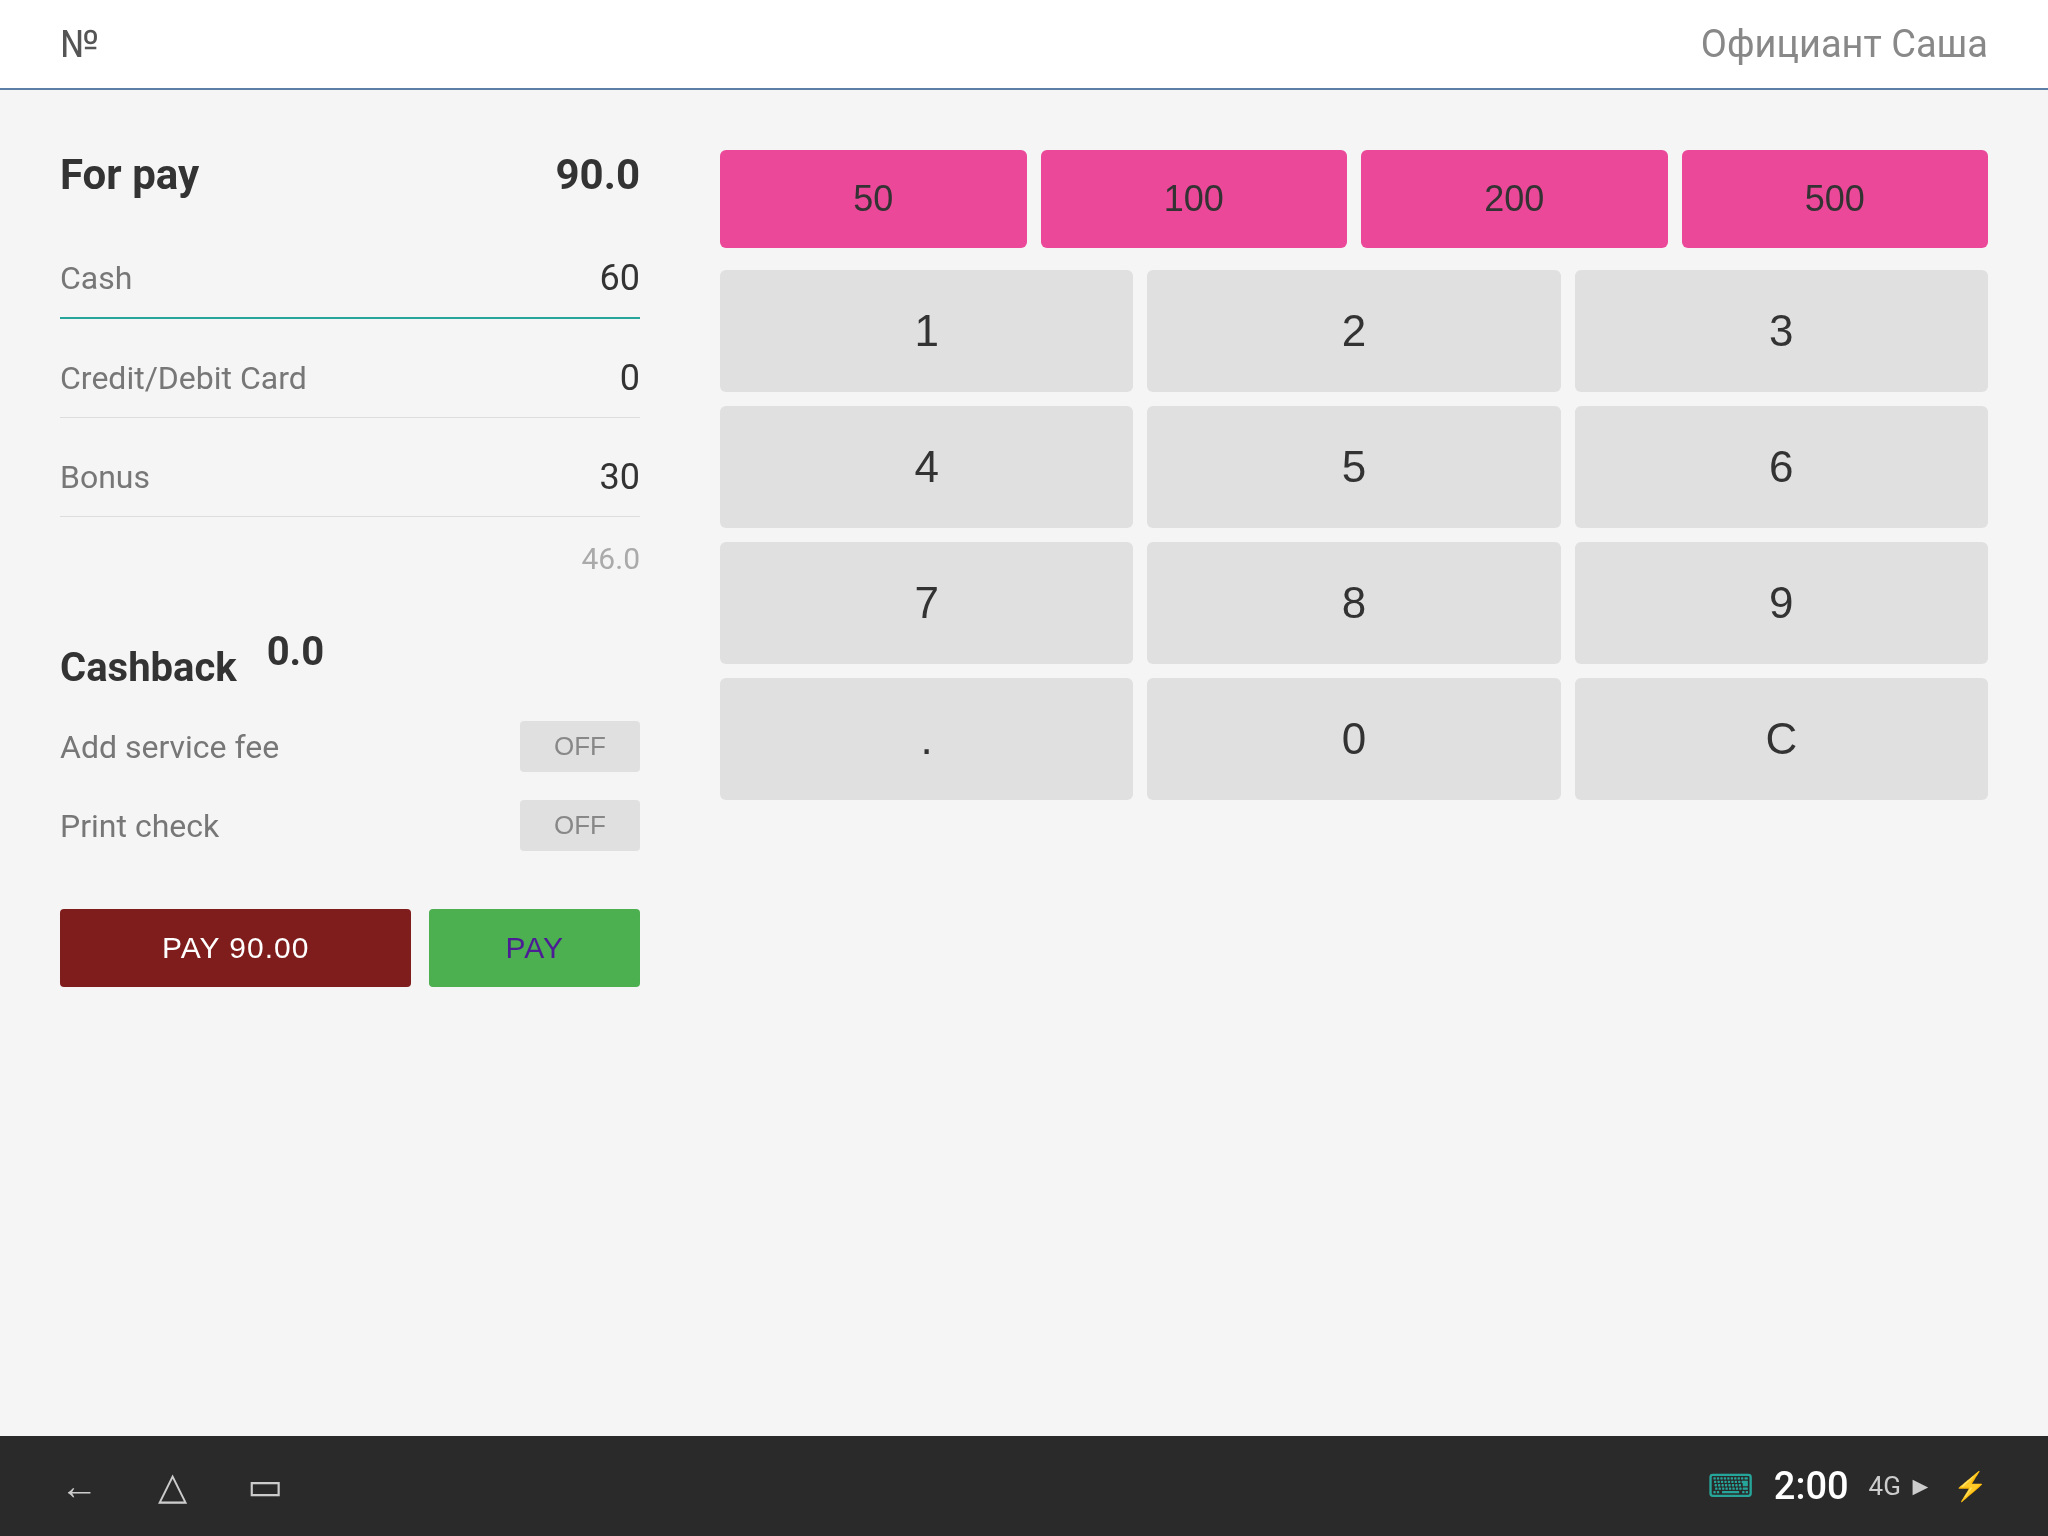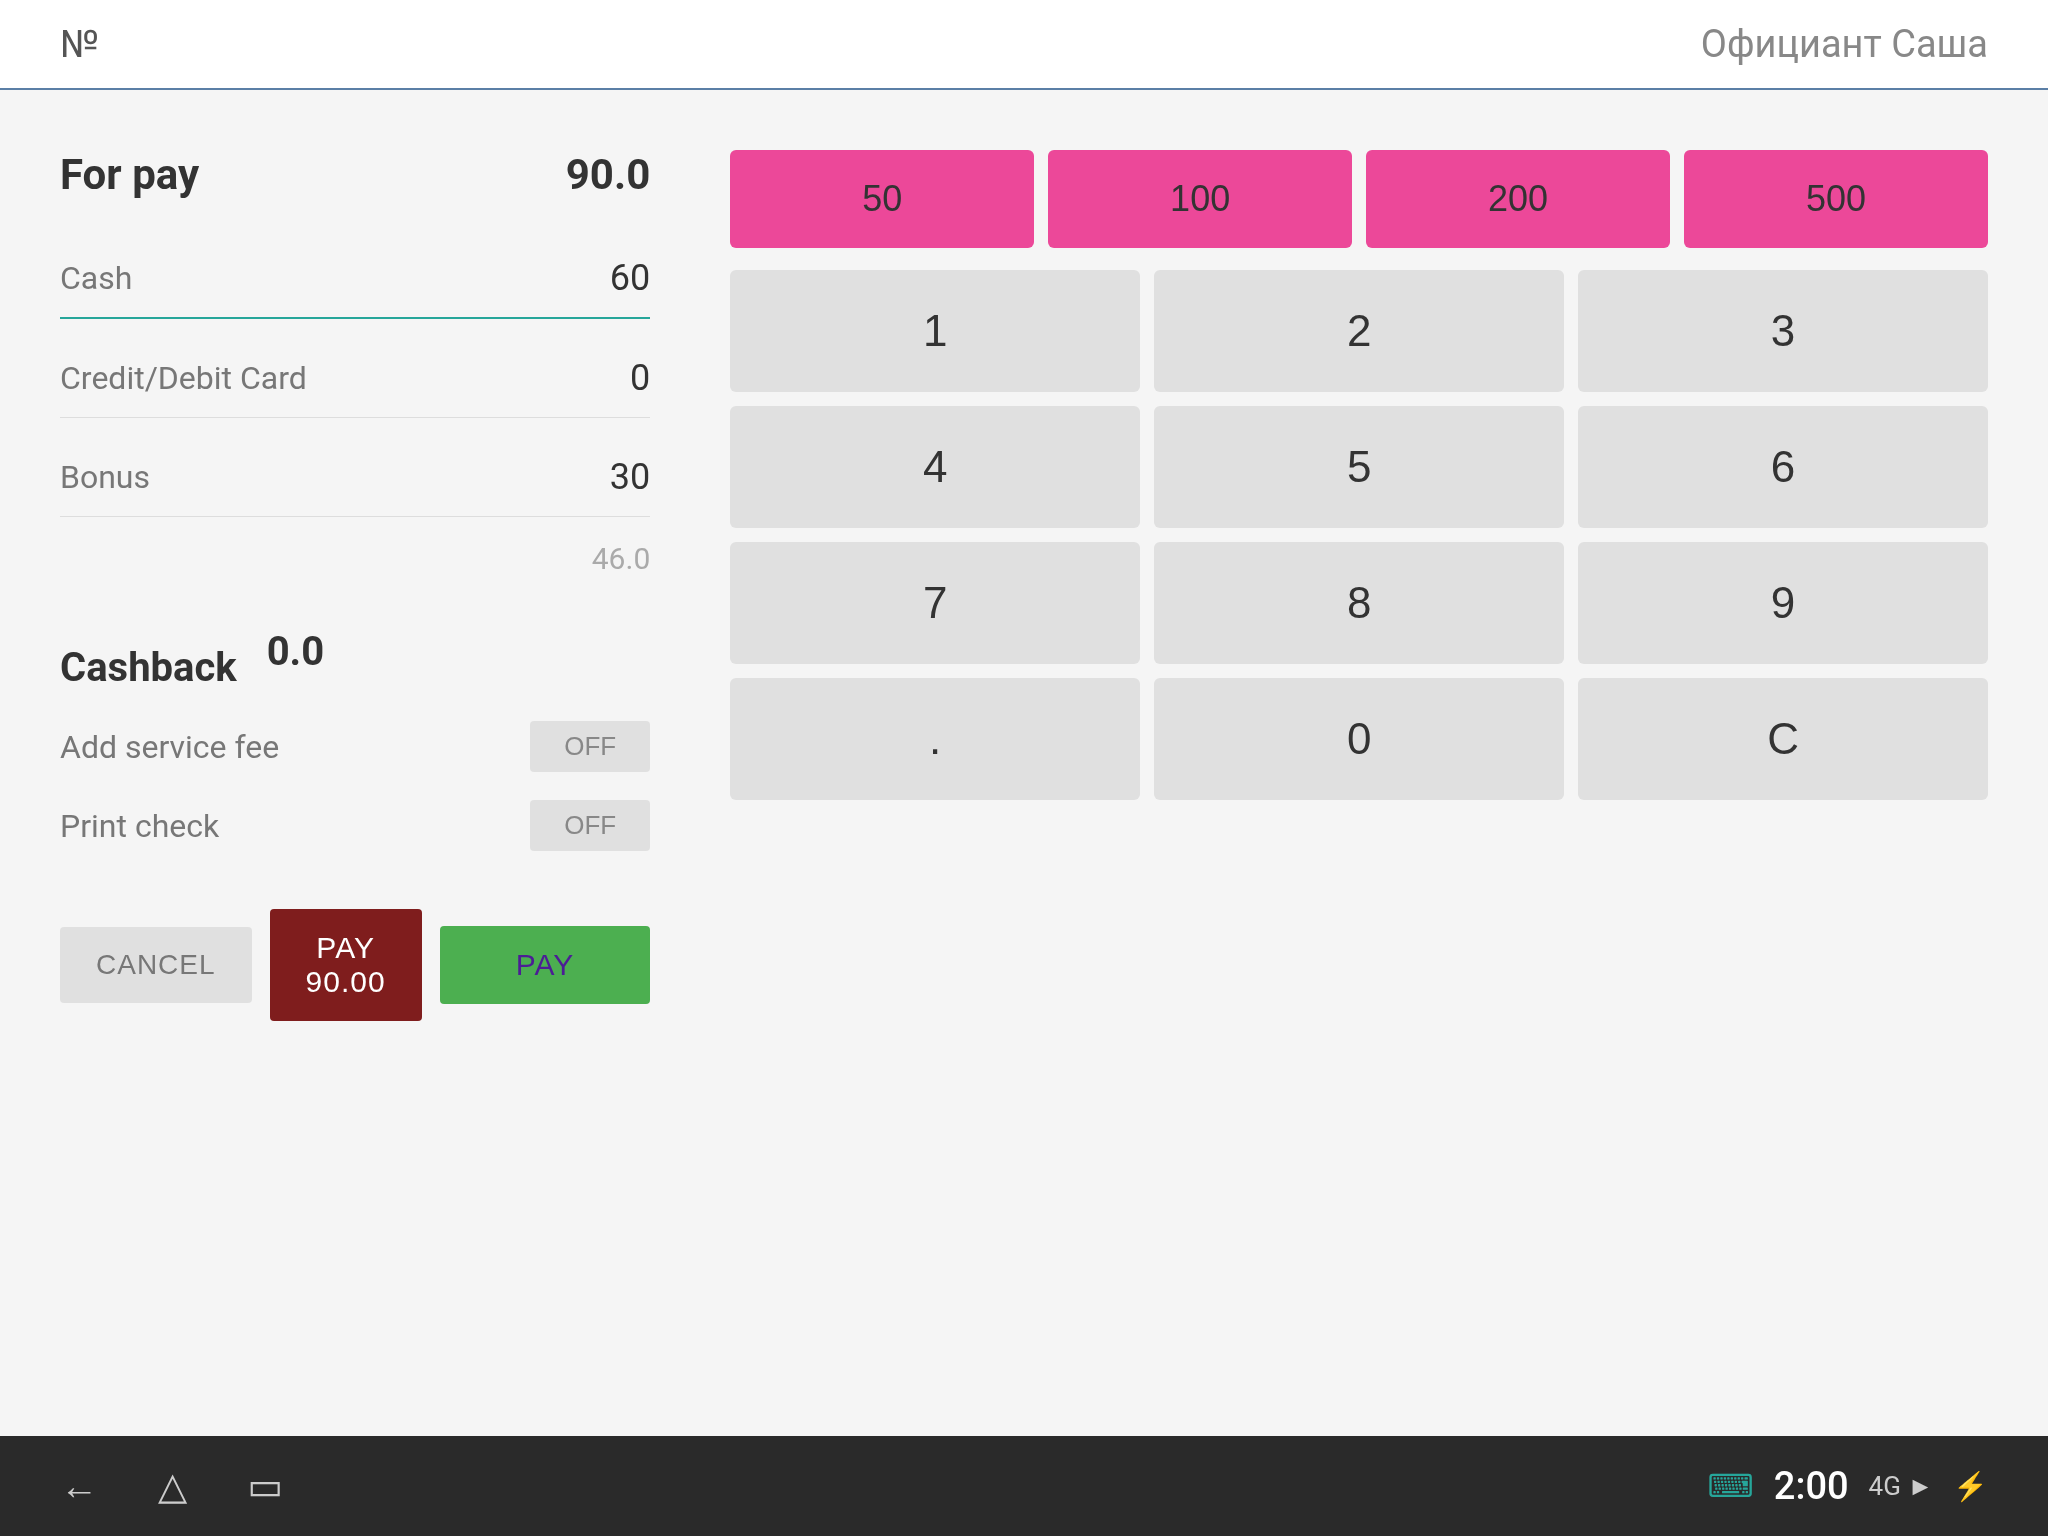--- a/index.html
+++ b/index.html
@@ -316,21 +316,20 @@
       <span class="toggle-label">Add service fee</span>
       <button class="toggle-btn">OFF</button>
     </div>
 
     <div class="toggle-row">
       <span class="toggle-label">Print check</span>
       <button class="toggle-btn">OFF</button>
     </div>
 
     <div class="action-buttons">
-      <button class="btn-cancel">CANCEL</button>
       <button class="btn-pay-amount">PAY 90.00</button>
       <button class="btn-pay">PAY</button>
     </div>
 
   </div>
 
   <div class="right-panel">
 
     <div class="quick-amounts">
     <button class="quick-btn">50</button>

